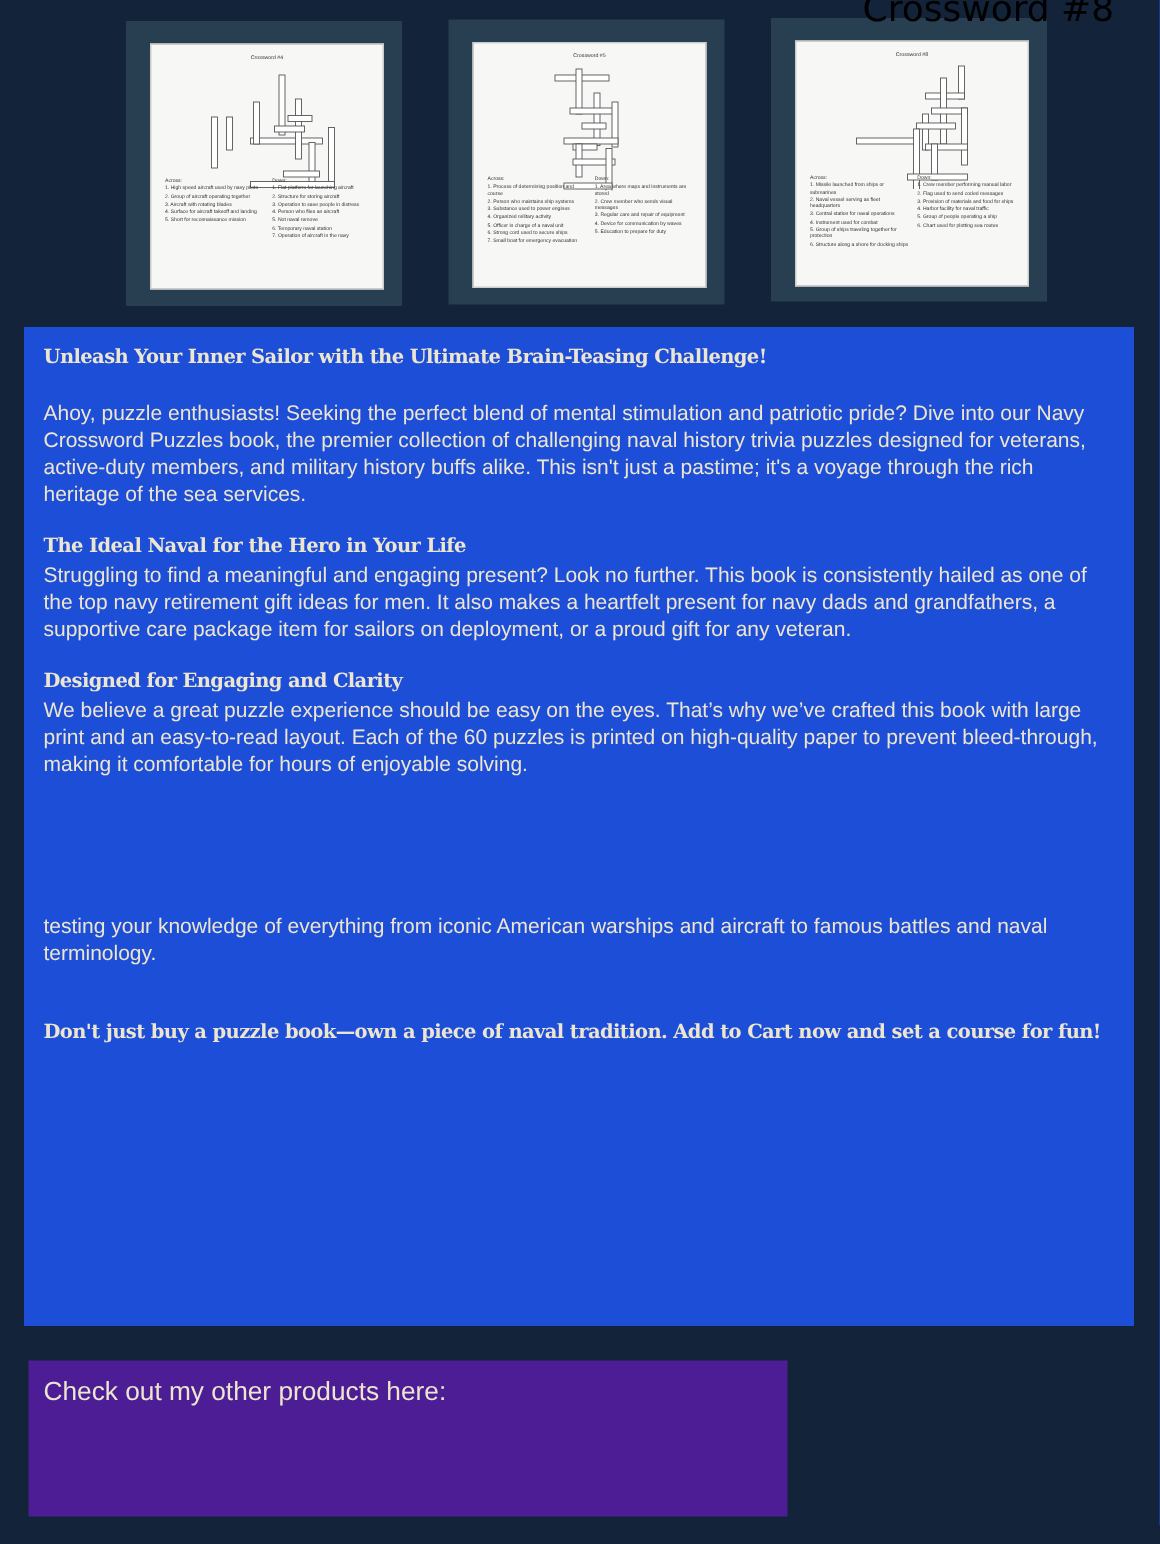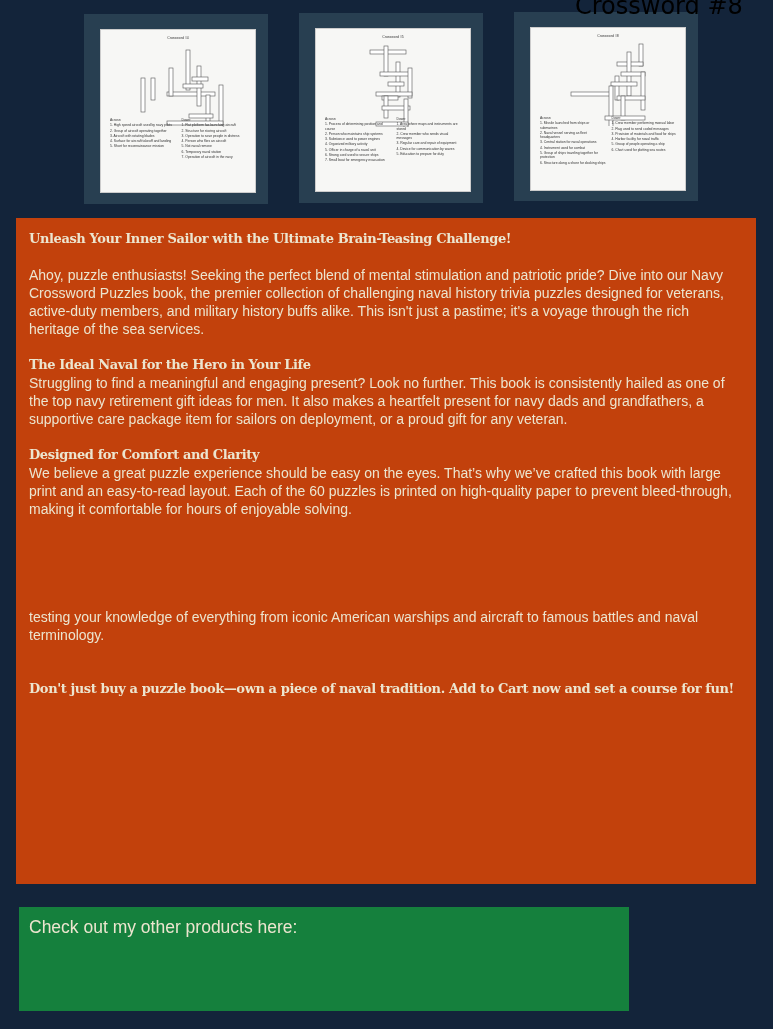--- a/index.html
+++ b/index.html
@@ -29,31 +29,31 @@
   .t1 .page { left: 16px; top: 15px; width: 154px; height: 162px; }
   .t2 .page { left: 16px; top: 15px; width: 154px; height: 162px; }
   .t3 .page { left: 16px; top: 15px; width: 154px; height: 162px; }
   .page-title { position: absolute; top: 6px; left: 0; right: 0; text-align: center; font-size: 3.5px; color: #333; }
   .grid { position: absolute; left: 0; top: 10px; width: 154px; height: 88px; }
   .clues { position: absolute; top: 88px; left: 9px; right: 6px; display: flex; gap: 4px; font-size: 3.4px; line-height: 4.3px; color: #333; }
   .clues .col { flex: 1; }
   .clues .col div { margin-bottom: 1px; }
   .desc-box {
     position: absolute; left: 16px; top: 218px; width: 740px; height: 666px;
-    background: #c2410c; box-sizing: border-box; padding: 12px 13px;
+    background: #1d4ed8; box-sizing: border-box; padding: 12px 13px;
   }
   .desc-box p { margin: 0; font-size: 14px; line-height: 18px; color: #ece5cf; }
   .desc-box .heading {
     font-family: "DejaVu Serif", serif; font-weight: bold; font-size: 13px;
     letter-spacing: -0.4px; color: #ece5cf; line-height: 18px;
   }
   .gap { height: 18px; }
   .links-box {
-    position: absolute; left: 19px; top: 907px; width: 610px; height: 104px;
-    background: #15803d; box-sizing: border-box; padding: 9px 10px;
+    position: absolute; left: 19px; top: 907px; width: 506px; height: 104px;
+    background: #4c1d95; box-sizing: border-box; padding: 9px 10px;
   }
   .links-box p { margin: 0; font-size: 17.5px; line-height: 23px; color: #ece5cf; }
 </style>
 </head>
 <body>
 
 <div class="overlay-title">Crossword #8</div>
 
 <div class="thumb t1">
   <div class="page">
@@ -182,21 +182,21 @@
 </div>
 
 <div class="desc-box">
   <p class="heading">Unleash Your Inner Sailor with the Ultimate Brain-Teasing Challenge!</p>
   <div class="gap"></div>
   <p>Ahoy, puzzle enthusiasts! Seeking the perfect blend of mental stimulation and patriotic pride? Dive into our Navy Crossword Puzzles book, the premier collection of challenging naval history trivia puzzles designed for veterans, active-duty members, and military history buffs alike. This isn't just a pastime; it's a voyage through the rich heritage of the sea services.</p>
   <div class="gap"></div>
   <p class="heading">The Ideal Naval for the Hero in Your Life</p>
   <p>Struggling to find a meaningful and engaging present? Look no further. This book is consistently hailed as one of the top navy retirement gift ideas for men. It also makes a heartfelt present for navy dads and grandfathers, a supportive care package item for sailors on deployment, or a proud gift for any veteran.</p>
   <div class="gap"></div>
-  <p class="heading">Designed for Comfort and Clarity</p>
+  <p class="heading">Designed for Engaging and Clarity</p>
   <p>We believe a great puzzle experience should be easy on the eyes. That’s why we’ve crafted this book with large print and an easy-to-read layout. Each of the 60 puzzles is printed on high-quality paper to prevent bleed-through, making it comfortable for hours of enjoyable solving.</p>
   <div class="gap"></div>
   <div class="gap"></div>
   <div class="gap"></div>
   <div class="gap"></div>
   <div class="gap"></div>
   <p>testing your knowledge of everything from iconic American warships and aircraft to famous battles and naval terminology.</p>
   <div class="gap"></div>
   <div class="gap"></div>
   <p class="heading">Don't just buy a puzzle book—own a piece of naval tradition. Add to Cart now and set a course for fun!</p>

